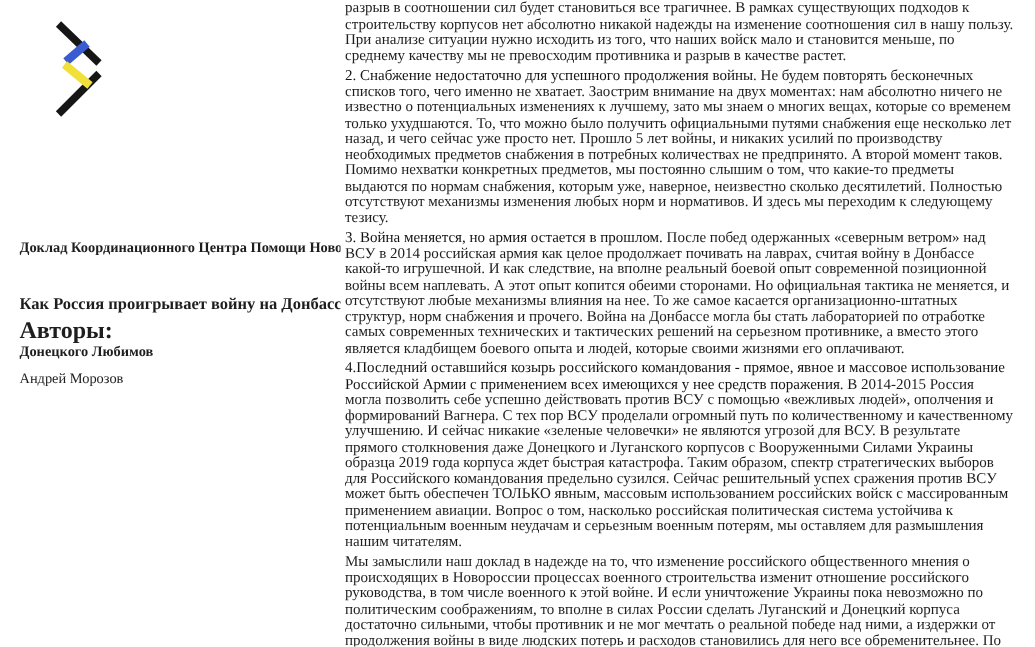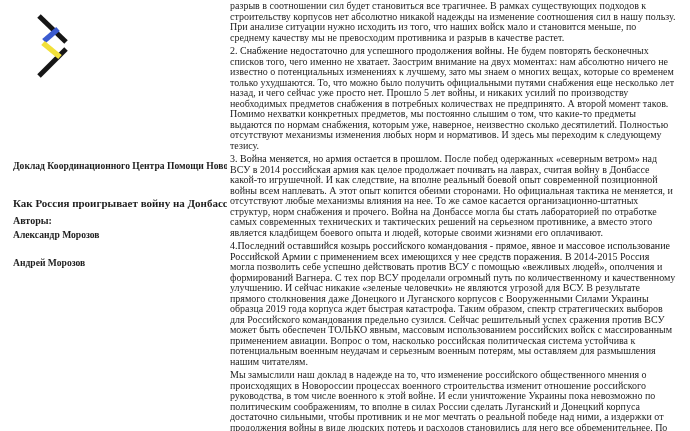--- a/index.html
+++ b/index.html
@@ -20,24 +20,24 @@
     font-weight: bold; font-size: 9.6px; line-height: 12px;
     white-space: nowrap; overflow: hidden;
   }
   .report-question {
     position: absolute; left: 0; top: 197px; width: 214px;
     font-weight: bold; font-size: 11px; line-height: 12px;
     white-space: nowrap; overflow: hidden;
   }
   .authors-label {
     position: absolute; left: 0; top: 215px;
-    font-weight: bold; font-size: 10px; line-height: 12px;
+    font-weight: bold; font-size: 16px; line-height: 12px;
   }
   .author-0 { position: absolute; left: 0; top: 229px; font-weight: bold; font-size: 9.6px; line-height: 12px; }
-  .author-1 { position: absolute; left: 0; top: 257px; font-weight: bold; font-size: 9.6px; line-height: 12px; }
+  .author-1 { position: absolute; left: 0; top: 247px; font-weight: normal; font-size: 9.6px; line-height: 12px; }
 
   
   .content {
     position: absolute; left: 230px; top: 1px; width: 458px;
     font-size: 10px; line-height: 10.5px;
     text-align: left;
   }
   .content p { margin: 0 12px 3px 0; }
   .content b.lead { font-weight: normal; color: #151515; }
 </style>
@@ -52,21 +52,21 @@
       <line x1="9" y1="4" x2="36" y2="30" stroke="#161616" stroke-width="5"></line>
       <line x1="36" y1="37" x2="9" y2="64" stroke="#161616" stroke-width="5"></line>
 
       <line x1="14" y1="29" x2="28" y2="17" stroke="#3b5bd0" stroke-width="5.5"></line>
       <line x1="13" y1="31" x2="30" y2="45" stroke="#f2e03a" stroke-width="5.5"></line>
     </svg>
 
     <div class="report-title">Доклад Координационного Центра Помощи Новор</div>
     <div class="report-question">Как Россия проигрывает войну на Донбассе?</div>
     <div class="authors-label">Авторы:</div>
-    <div class="author-0">Александр Морозов</div>
+    <div class="author-0">Донецкого Любимов</div>
     <div class="author-1">Андрей Морозов</div>
   </aside>
 
   <main class="content">
     <p><b class="lead"></b> <span>разрыв в соотношении сил будет становиться все трагичнее. В рамках существующих подходов к строительству корпусов нет абсолютно никакой надежды на изменение соотношения сил в нашу пользу. При анализе ситуации нужно исходить из того, что наших войск мало и становится меньше, по среднему качеству мы не превосходим противника и разрыв в качестве растет.</span></p>
     <p><b class="lead">2. Снабжение недостаточно для успешного продолжения войны.</b> <span>Не будем повторять бесконечных списков того, чего именно не хватает. Заострим внимание на двух моментах: нам абсолютно ничего не известно о потенциальных изменениях к лучшему, зато мы знаем о многих вещах, которые со временем только ухудшаются. То, что можно было получить официальными путями снабжения еще несколько лет назад, и чего сейчас уже просто нет. Прошло 5 лет войны, и никаких усилий по производству необходимых предметов снабжения в потребных количествах не предпринято. А второй момент таков. Помимо нехватки конкретных предметов, мы постоянно слышим о том, что какие-то предметы выдаются по нормам снабжения, которым уже, наверное, неизвестно сколько десятилетий. Полностью отсутствуют механизмы изменения любых норм и нормативов. И здесь мы переходим к следующему тезису.</span></p>
     <p><b class="lead">3. Война меняется, но армия остается в прошлом.</b> <span>После побед одержанных «северным ветром» над ВСУ в 2014 российская армия как целое продолжает почивать на лаврах, считая войну в Донбассе какой-то игрушечной. И как следствие, на вполне реальный боевой опыт современной позиционной войны всем наплевать. А этот опыт копится обеими сторонами. Но официальная тактика не меняется, и отсутствуют любые механизмы влияния на нее. То же самое касается организационно-штатных структур, норм снабжения и прочего. Война на Донбассе могла бы стать лабораторией по отработке самых современных технических и тактических решений на серьезном противнике, а вместо этого является кладбищем боевого опыта и людей, которые своими жизнями его оплачивают.</span></p>
     <p><b class="lead">4.Последний оставшийся козырь российского командования - прямое, явное и массовое использование Российской Армии с применением всех имеющихся у нее средств поражения.</b> <span>В 2014-2015 Россия могла позволить себе успешно действовать против ВСУ с помощью «вежливых людей», ополчения и формирований Вагнера. С тех пор ВСУ проделали огромный путь по количественному и качественному улучшению. И сейчас никакие «зеленые человечки» не являются угрозой для ВСУ. В результате прямого столкновения даже Донецкого и Луганского корпусов с Вооруженными Силами Украины образца 2019 года корпуса ждет быстрая катастрофа. Таким образом, спектр стратегических выборов для Российского командования предельно сузился. Сейчас решительный успех сражения против ВСУ может быть обеспечен ТОЛЬКО явным, массовым использованием российских войск с массированным применением авиации. Вопрос о том, насколько российская политическая система устойчива к потенциальным военным неудачам и серьезным военным потерям, мы оставляем для размышления нашим читателям.</span></p>
     <p><b class="lead"></b> <span>Мы замыслили наш доклад в надежде на то, что изменение российского общественного мнения о происходящих в Новороссии процессах военного строительства изменит отношение российского руководства, в том числе военного к этой войне. И если уничтожение Украины пока невозможно по политическим соображениям, то вполне в силах России сделать Луганский и Донецкий корпуса достаточно сильными, чтобы противник и не мог мечтать о реальной победе над ними, а издержки от продолжения войны в виде людских потерь и расходов становились для него все обременительнее. По меньшей мере, это расширит спектр возможных решений для России, в том числе и более выигрышных политических комбинаций.</span></p>
   </main>

